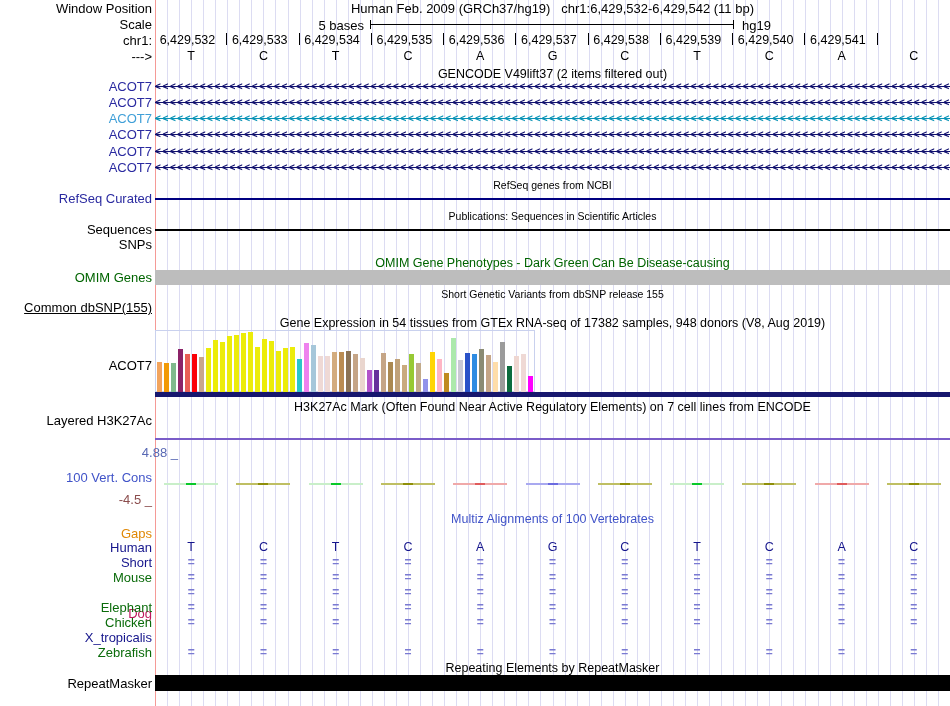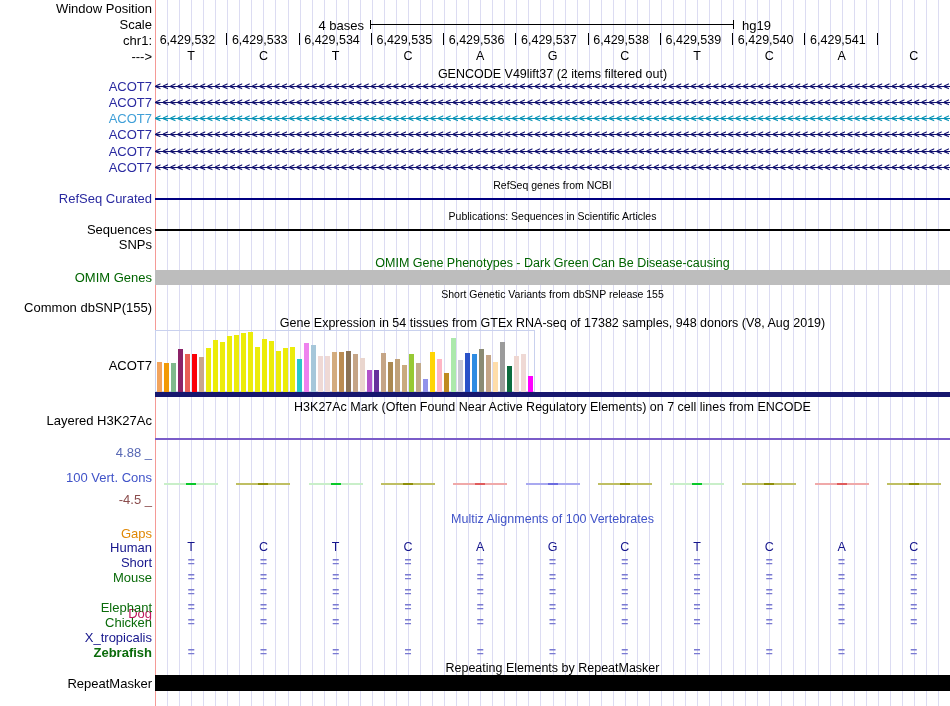--- a/index.html
+++ b/index.html
@@ -93,23 +93,24 @@
       <div class="vline" style="left: 865.68px;"></div>
       <div class="vline" style="left: 877.73px;"></div>
       <div class="vline" style="left: 889.77px;"></div>
       <div class="vline" style="left: 901.82px;"></div>
       <div class="vline" style="left: 913.86px;"></div>
       <div class="vline" style="left: 925.91px;"></div>
       <div class="vline" style="left: 937.95px;"></div>
     </div>
 
   <div class="lbl" style="top:2px;">Window Position</div>
+  <div class="title t-med" style="top:2px;font-size:13px;">Human Feb. 2009 (GRCh37/hg19)&nbsp;&nbsp;&nbsp;chr1:6,429,532-6,429,542 (11 bp)</div>
 
   <div class="lbl" style="top:18px;">Scale</div>
-  <div class="abs" style="top:18px;left:155px;width:209px;text-align:right;font-size:13px;">4 bases</div>
+  <div class="abs" style="top:18px;left:155px;width:209px;text-align:right;font-size:13px;">5 bases</div>
   <div class="abs" style="top:24px;left:370px;width:364px;height:1px;background:#000;"></div>
   <div class="scale-caps" style="top:20px;left:370px;"></div>
   <div class="scale-caps" style="top:20px;left:733px;"></div>
   <div class="abs" style="top:18px;left:742px;font-size:13px;">hg19</div>
 
   <div class="lbl" style="top:34px;">chr1:</div>
   <div id="ruler">
       <div class="coord" style="top: 34px; left: 155px; width: 60.27px;">6,429,532</div>
       <div class="rtick" style="top: 33px; left: 226.27px;"></div>
       <div class="coord" style="top: 34px; left: 227.27px; width: 60.27px;">6,429,533</div>
@@ -170,21 +171,21 @@
   <div class="title t-sm" style="top:210px;">Publications: Sequences in Scientific Articles</div>
   <div class="lbl" style="top:223px;">Sequences</div>
   <div class="hline" style="top:229px;height:2px;background:#000;"></div>
   <div class="lbl" style="top:238px;">SNPs</div>
 
   <div class="title t-med" style="top:256px;color:#006400;">OMIM Gene Phenotypes - Dark Green Can Be Disease-causing</div>
   <div class="lbl" style="top:271px;color:#006400;">OMIM Genes</div>
   <div class="hline" style="top:270px;height:15px;background:#BDBDBD;"></div>
 
   <div class="title t-sm" style="top:288px;">Short Genetic Variants from dbSNP release 155</div>
-  <div class="lbl" style="top:301px;">Common dbSNP(155)</div>
+  <div class="lbl" style="top:301px;text-decoration:underline;">Common dbSNP(155)</div>
 
   <div class="title t-med" style="top:316px;">Gene Expression in 54 tissues from GTEx RNA-seq of 17382 samples, 948 donors (V8, Aug 2019)</div>
   <div class="lbl" style="top:359px;">ACOT7</div>
   <div class="abs" style="top:330px;left:155px;width:380px;height:62px;border:1px solid #C9D1EE;box-sizing:border-box;"></div>
   <div id="gtex-bars">
       <div class="gbar" style="left: 157px; top: 362px; height: 30px; background: rgb(242, 164, 94);"></div>
       <div class="gbar" style="left: 164px; top: 363px; height: 29px; background: rgb(242, 154, 6);"></div>
       <div class="gbar" style="left: 171px; top: 363px; height: 29px; background: rgb(127, 185, 140);"></div>
       <div class="gbar" style="left: 178px; top: 349px; height: 43px; background: rgb(139, 35, 104);"></div>
       <div class="gbar" style="left: 185px; top: 354px; height: 38px; background: rgb(232, 94, 85);"></div>
@@ -237,21 +238,21 @@
       <div class="gbar" style="left: 514px; top: 356px; height: 36px; background: rgb(239, 215, 209);"></div>
       <div class="gbar" style="left: 521px; top: 354px; height: 38px; background: rgb(239, 217, 213);"></div>
       <div class="gbar" style="left: 528px; top: 376px; height: 16px; background: rgb(255, 0, 255);"></div>
     </div>
   <div class="hline" style="top:392px;height:5px;background:#17176E;"></div>
 
   <div class="title t-med" style="top:400px;">H3K27Ac Mark (Often Found Near Active Regulatory Elements) on 7 cell lines from ENCODE</div>
   <div class="lbl" style="top:414px;">Layered H3K27Ac</div>
   <div class="hline" style="top:438px;height:2px;background:#7A5CC8;"></div>
 
-  <div class="lbl" style="top:446px;color:#5868B4;">4.88 _</div>
+  <div class="lbl" style="top:446px;color:#5868B4;padding-left:26px;">4.88 _</div>
   <div class="lbl" style="top:471px;color:#4053C8;">100 Vert. Cons</div>
   <div class="lbl" style="top:493px;color:#8B4D4D;">-4.5 _</div>
   <div id="cons-ticks">
       <div class="constick" style="top: 483px; left: 164.14px; width: 54px; background: rgb(201, 239, 201);">
         <div class="core" style="background: rgb(9, 201, 41);"></div>
       </div>
       <div class="constick" style="top: 483px; left: 236.41px; width: 54px; background: rgb(191, 191, 99);">
         <div class="core" style="background: rgb(143, 143, 9);"></div>
       </div>
       <div class="constick" style="top: 483px; left: 308.68px; width: 54px; background: rgb(201, 239, 201);">
@@ -352,21 +353,21 @@
       <div class="eq" style="top: 616px; left: 299.55px; width: 72.27px; color: rgb(122, 122, 210);">=</div>
       <div class="eq" style="top: 616px; left: 371.82px; width: 72.27px; color: rgb(122, 122, 210);">=</div>
       <div class="eq" style="top: 616px; left: 444.09px; width: 72.27px; color: rgb(122, 122, 210);">=</div>
       <div class="eq" style="top: 616px; left: 516.36px; width: 72.27px; color: rgb(122, 122, 210);">=</div>
       <div class="eq" style="top: 616px; left: 588.64px; width: 72.27px; color: rgb(122, 122, 210);">=</div>
       <div class="eq" style="top: 616px; left: 660.91px; width: 72.27px; color: rgb(122, 122, 210);">=</div>
       <div class="eq" style="top: 616px; left: 733.18px; width: 72.27px; color: rgb(122, 122, 210);">=</div>
       <div class="eq" style="top: 616px; left: 805.45px; width: 72.27px; color: rgb(122, 122, 210);">=</div>
       <div class="eq" style="top: 616px; left: 877.73px; width: 72.27px; color: rgb(122, 122, 210);">=</div>
       <div class="lbl" style="top: 631px; color: rgb(21, 21, 140);">X_tropicalis</div>
-      <div class="lbl" style="top: 646px; color: rgb(10, 107, 10); font-weight: bold;">Zebrafish</div>
+      <div class="lbl" style="top: 646px; color: rgb(10, 107, 10);">Zebrafish</div>
       <div class="eq" style="top: 646px; left: 155px; width: 72.27px; color: rgb(122, 122, 210);">=</div>
       <div class="eq" style="top: 646px; left: 227.27px; width: 72.27px; color: rgb(122, 122, 210);">=</div>
       <div class="eq" style="top: 646px; left: 299.55px; width: 72.27px; color: rgb(122, 122, 210);">=</div>
       <div class="eq" style="top: 646px; left: 371.82px; width: 72.27px; color: rgb(122, 122, 210);">=</div>
       <div class="eq" style="top: 646px; left: 444.09px; width: 72.27px; color: rgb(122, 122, 210);">=</div>
       <div class="eq" style="top: 646px; left: 516.36px; width: 72.27px; color: rgb(122, 122, 210);">=</div>
       <div class="eq" style="top: 646px; left: 588.64px; width: 72.27px; color: rgb(122, 122, 210);">=</div>
       <div class="eq" style="top: 646px; left: 660.91px; width: 72.27px; color: rgb(122, 122, 210);">=</div>
       <div class="eq" style="top: 646px; left: 733.18px; width: 72.27px; color: rgb(122, 122, 210);">=</div>
       <div class="eq" style="top: 646px; left: 805.45px; width: 72.27px; color: rgb(122, 122, 210);">=</div>

